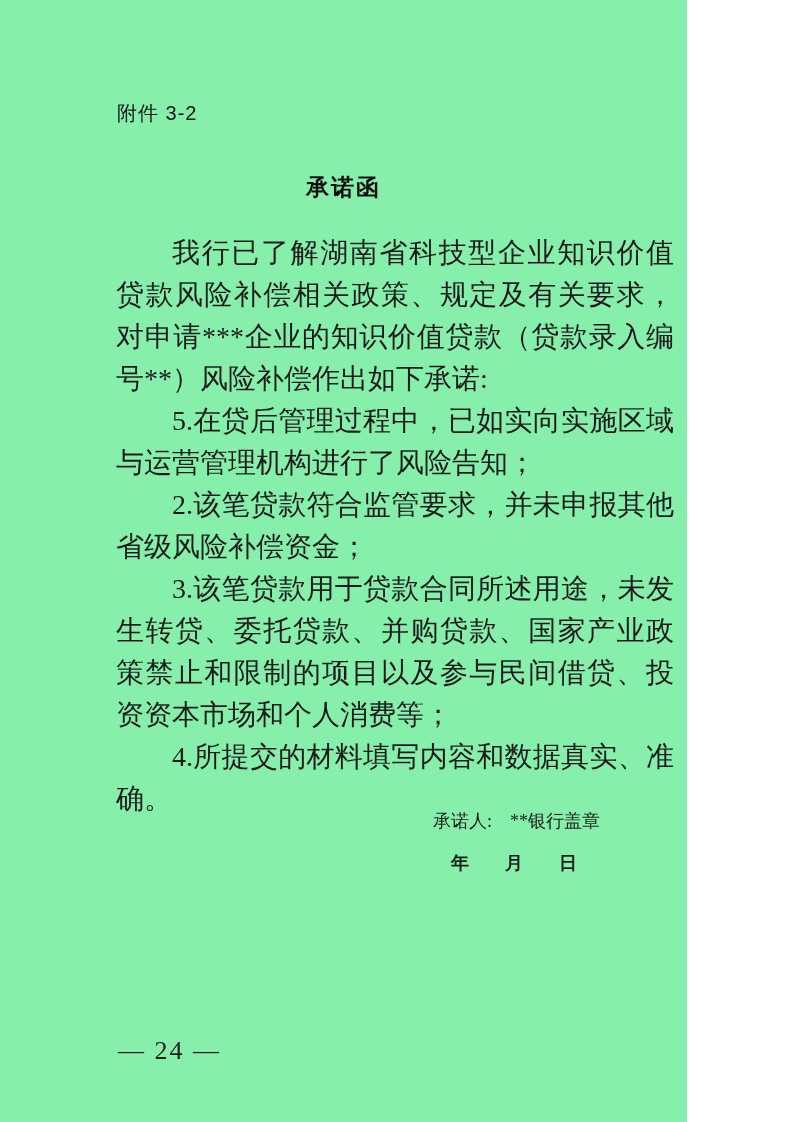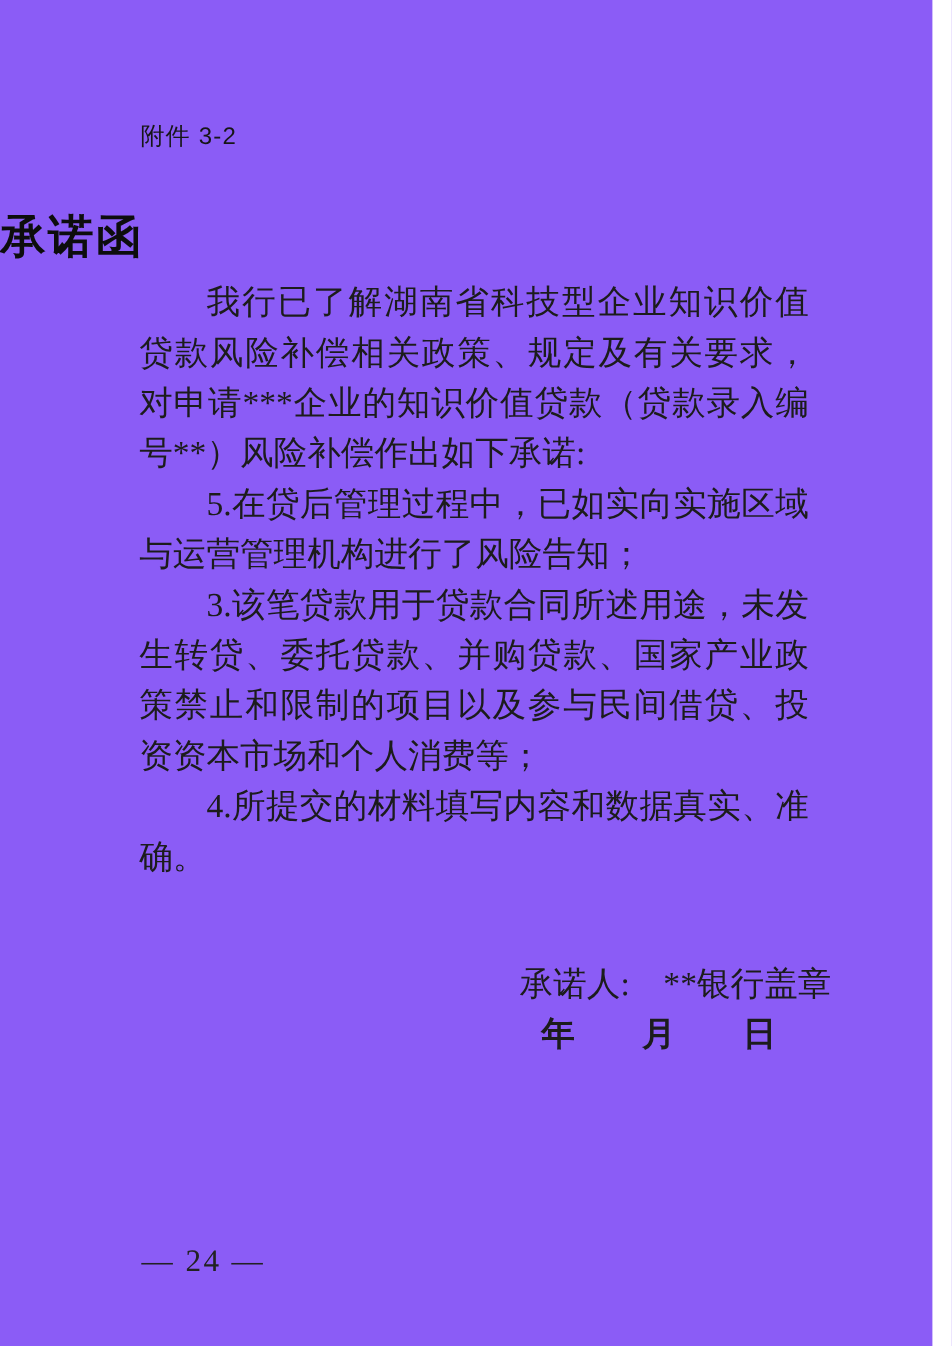--- a/index.html
+++ b/index.html
@@ -2,43 +2,43 @@
 <html><head>
 <meta charset="utf-8">
 <style>
   html, body {
     margin: 0;
     padding: 0;
     background: #ffffff;
   }
   .page {
     position: relative;
-    width: 777px;
+    width: 687px;
     height: 1122px;
-    background: #8b5cf6;
+    background: #86efac;
     color: #111111;
     font-family: "Liberation Serif", serif;
     overflow: hidden;
   }
   .attachment-label {
     position: absolute;
     left: 117px;
     top: 100px;
     font-size: 20px;
     letter-spacing: 1px;
     font-family: "Liberation Sans", sans-serif;
     color: #161616;
   }
   .doc-title {
     position: absolute;
     left: 0;
     top: 172px;
     width: 100%;
-    text-align: left;
-    font-size: 38px;
+    text-align: center;
+    font-size: 23px;
     font-weight: bold;
     letter-spacing: 2px;
     color: #0d0d0d;
   }
   .body-text {
     position: absolute;
     left: 116px;
     top: 232px;
     width: 558px;
     font-size: 28px;
@@ -50,21 +50,21 @@
   .body-text p {
     margin: 0;
     text-indent: 2em;
     word-break: break-all;
   }
   .signature-block {
     position: absolute;
     left: 0;
     top: 800px;
     width: 100%;
-    font-size: 28px;
+    font-size: 18px;
     line-height: 42px;
     color: #1c1c1c;
   }
   .signer-line {
     margin-left: 433px;
   }
   .date-line {
     margin-left: 451px;
     font-weight: bold;
   }
@@ -82,20 +82,21 @@
 
 <div class="page">
 
   <div class="attachment-label">附件 3-2</div>
 
   <div class="doc-title">承诺函</div>
 
   <div class="body-text">
     <p>我行已了解湖南省科技型企业知识价值贷款风险补偿相关政策、规定及有关要求，对申请***企业的知识价值贷款（贷款录入编号**）风险补偿作出如下承诺:</p>
     <p>5.在贷后管理过程中，已如实向实施区域与运营管理机构进行了风险告知；</p>
+    <p>2.该笔贷款符合监管要求，并未申报其他省级风险补偿资金；</p>
     <p>3.该笔贷款用于贷款合同所述用途，未发生转贷、委托贷款、并购贷款、国家产业政策禁止和限制的项目以及参与民间借贷、投资资本市场和个人消费等；</p>
     <p>4.所提交的材料填写内容和数据真实、准确。</p>
   </div>
 
   <div class="signature-block">
     <div class="signer-line">承诺人:　**银行盖章</div>
     <div class="date-line">年　　月　　日</div>
   </div>
 
   <div class="page-footer">—  24  —</div>

